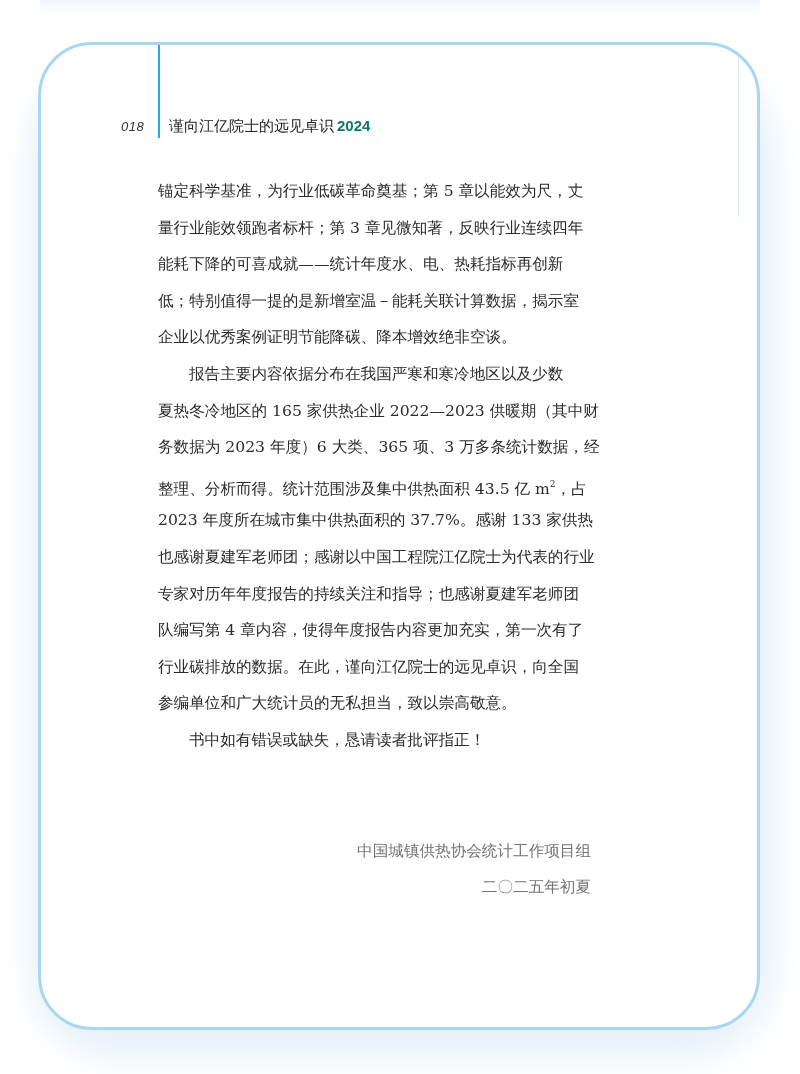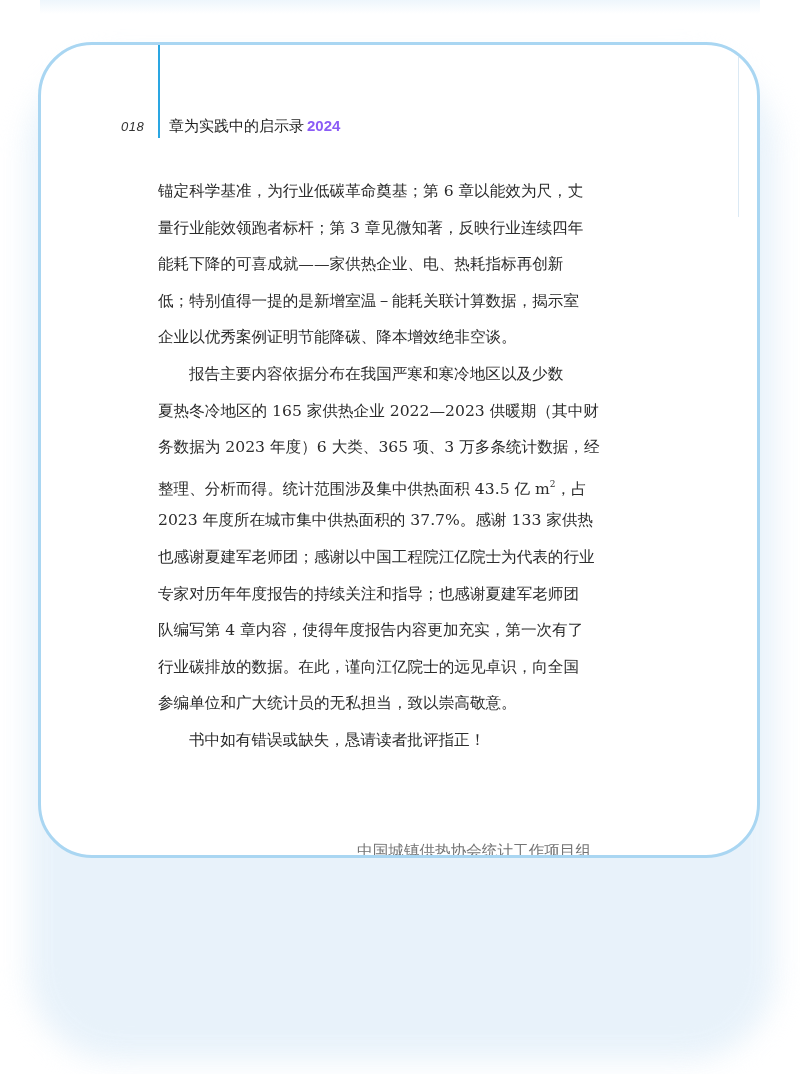--- a/index.html
+++ b/index.html
@@ -24,21 +24,21 @@
       left: 28px; top: 60px;
       width: 748px; height: 1000px;
       border-radius: 90px;
       background: #e6f1fa;
       filter: blur(14px);
       opacity: 0.9;
     }
     .card {
       position: absolute;
       left: 38px; top: 42px;
-      width: 722px; height: 816px;
+      width: 722px; height: 988px;
       box-sizing: border-box;
       border: 3px solid #a9d6f2;
       border-radius: 54px;
       background: #ffffff;
       overflow: hidden;
     }
     .page-rule {
       position: absolute;
       left: 117px; top: 0;
       width: 2px; height: 93px;
@@ -67,21 +67,21 @@
     }
     .head-title {
       position: absolute;
       left: 128px; top: 0px;
       font-family: "Liberation Sans", "DejaVu Sans", sans-serif;
       font-size: 15px;
       color: #222222;
       white-space: nowrap;
     }
     .head-year {
-      color: #8b5cf6;
+      color: #0f766e;
       font-weight: bold;
       margin-left: 3px;
     }
     .body-text {
       position: absolute;
       left: 117px; top: 128px;
       width: 440px;
       font-size: 15.6px;
       line-height: 36.6px;
       color: #2b2b2b;
@@ -109,27 +109,27 @@
 
 <div class="top-glow"></div>
 <div class="card-shadow"></div>
 
 <div class="card">
   <div class="page-rule"></div>
   <div class="edge-line"></div>
 
   <div class="running-head">
     <span class="page-number">018</span>
-    <span class="head-title"><span>章为实践中的启示录</span><span class="head-year">2024</span></span>
+    <span class="head-title"><span>谨向江亿院士的远见卓识</span><span class="head-year">2024</span></span>
   </div>
 
   <div class="body-text">
-    <span class="line">锚定科学基准，为行业低碳革命奠基；第 6 章以能效为尺，丈</span>
+    <span class="line">锚定科学基准，为行业低碳革命奠基；第 5 章以能效为尺，丈</span>
     <span class="line">量行业能效领跑者标杆；第 3 章见微知著，反映行业连续四年</span>
-    <span class="line">能耗下降的可喜成就——家供热企业、电、热耗指标再创新</span>
+    <span class="line">能耗下降的可喜成就——统计年度水、电、热耗指标再创新</span>
     <span class="line">低；特别值得一提的是新增室温－能耗关联计算数据，揭示室</span>
     <span class="line">企业以优秀案例证明节能降碳、降本增效绝非空谈。</span>
     <span class="line indent">报告主要内容依据分布在我国严寒和寒冷地区以及少数</span>
     <span class="line">夏热冬冷地区的 165 家供热企业 2022—2023 供暖期（其中财</span>
     <span class="line">务数据为 2023 年度）6 大类、365 项、3 万多条统计数据，经</span>
     <span class="line"><span>整理、分析而得。统计范围涉及集中供热面积 43.5 亿 m</span><sup>2</sup><span>，占</span></span>
     <span class="line">2023 年度所在城市集中供热面积的 37.7%。感谢 133 家供热</span>
     <span class="line">也感谢夏建军老师团；感谢以中国工程院江亿院士为代表的行业</span>
     <span class="line">专家对历年年度报告的持续关注和指导；也感谢夏建军老师团</span>
     <span class="line">队编写第 4 章内容，使得年度报告内容更加充实，第一次有了</span>

